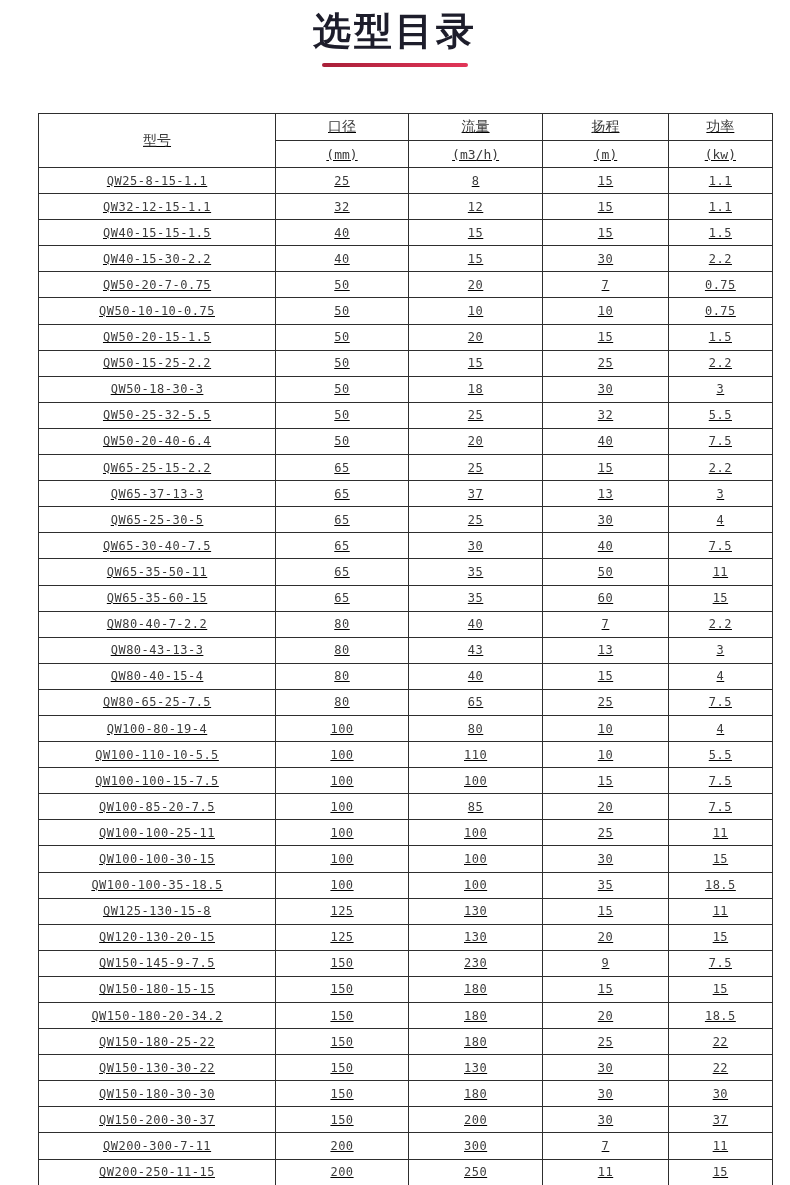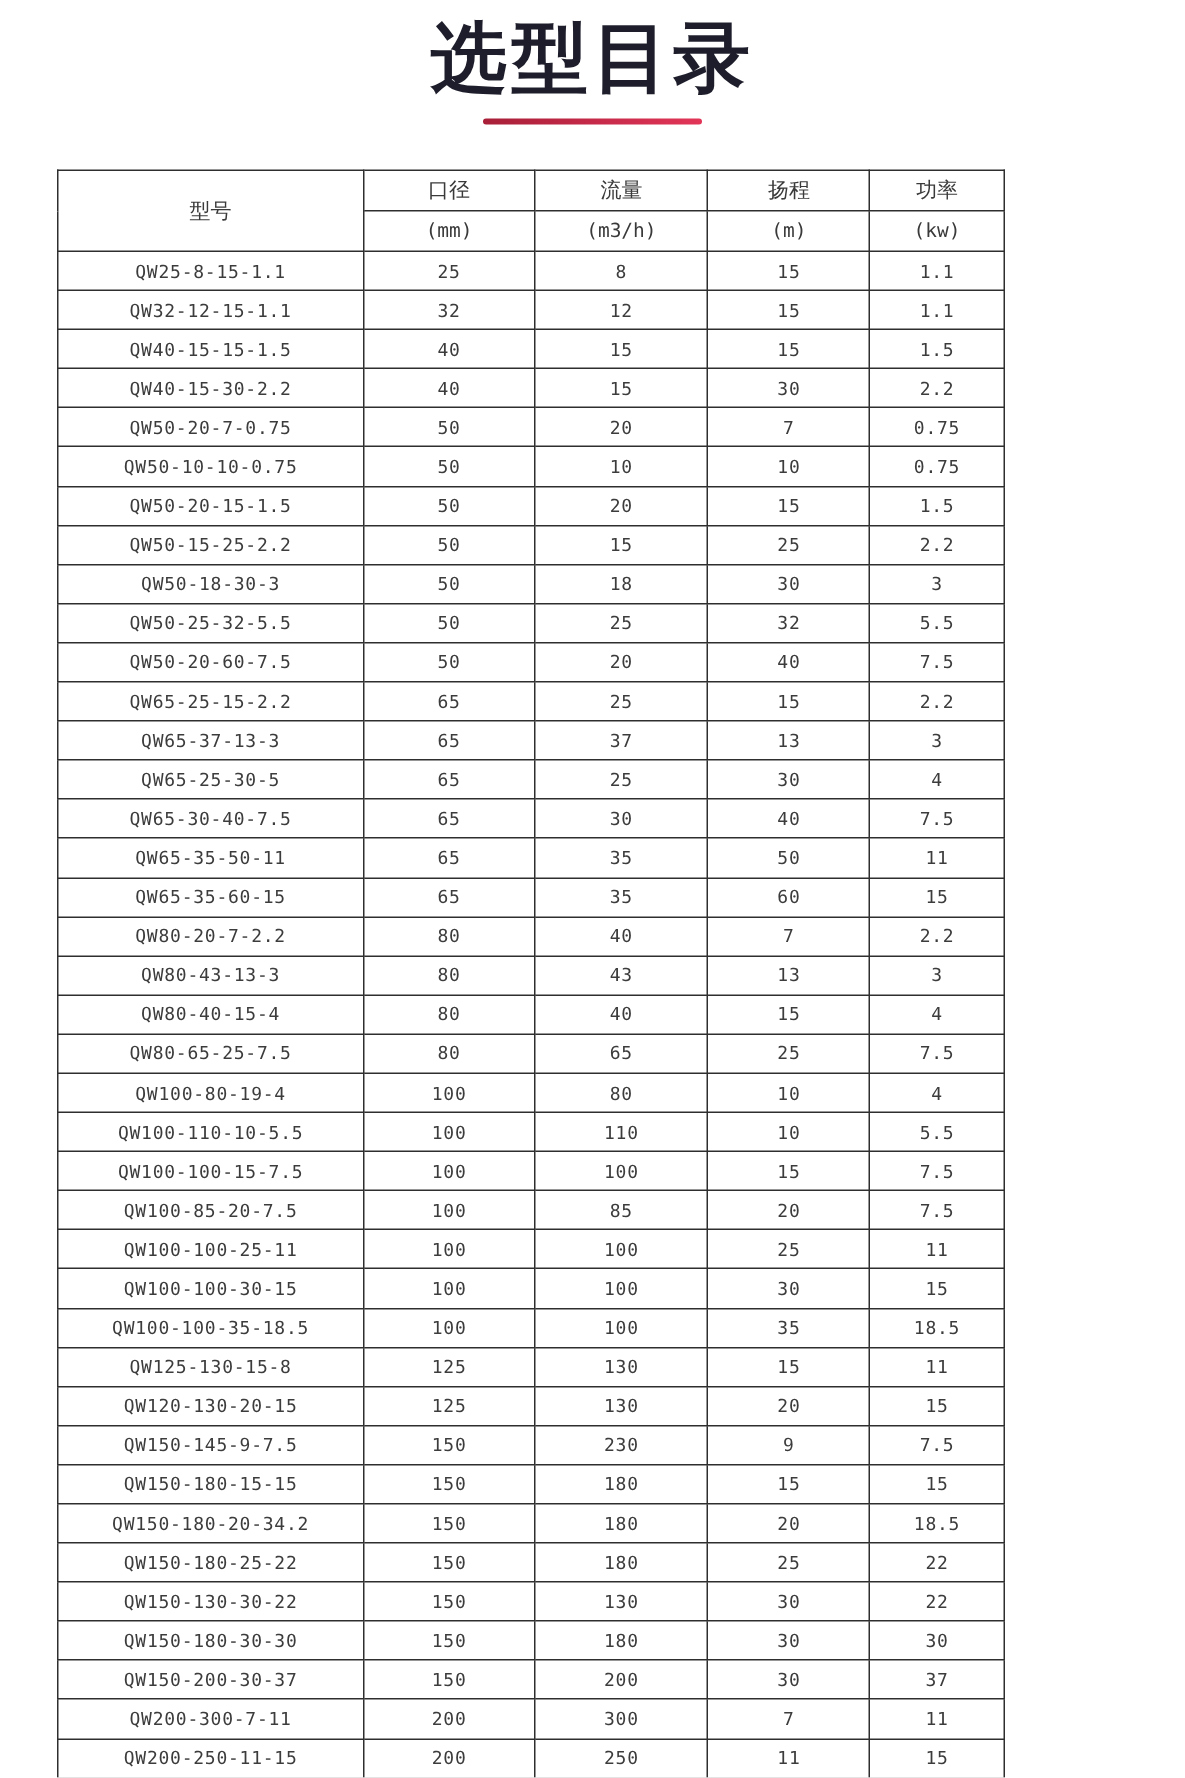--- a/index.html
+++ b/index.html
@@ -7,36 +7,37 @@
     position:relative;
     width:790px;height:1185px;
     background:#ffffff;
     overflow:hidden;
     font-family:"DejaVu Sans","Liberation Sans",sans-serif;
   }
   .page-title{
     margin:0;
     padding-top:8px;
     text-align:center;
-    font-size:51px;
+    font-size:38px;
     font-weight:700;
     letter-spacing:3px;
     color:#1d1d2b;
     line-height:1.25;
   }
   .title-underline{
     width:146px;height:4px;
     margin:7px auto 0 auto;
     border-radius:2px;
     background:linear-gradient(90deg,#a81f38,#e23558);
   }
   .table-wrap{
     position:absolute;
     left:38px;top:113px;
-    width:632px;
+    width:735px;
+    text-decoration:underline;
   }
   table.spec{
     width:100%;
     border-collapse:collapse;
     table-layout:fixed;
   }
   table.spec th, table.spec td{
     border:1px solid #2e2e2e;
     padding:0;
     text-align:center;
@@ -168,21 +169,21 @@
             <td class="c-num">3</td>
           </tr>
           <tr>
             <td class="c-model">QW50-25-32-5.5</td>
             <td class="c-num">50</td>
             <td class="c-num">25</td>
             <td class="c-num">32</td>
             <td class="c-num">5.5</td>
           </tr>
           <tr>
-            <td class="c-model">QW50-20-60-7.5</td>
+            <td class="c-model">QW50-20-40-6.4</td>
             <td class="c-num">50</td>
             <td class="c-num">20</td>
             <td class="c-num">40</td>
             <td class="c-num">7.5</td>
           </tr>
           <tr>
             <td class="c-model">QW65-25-15-2.2</td>
             <td class="c-num">65</td>
             <td class="c-num">25</td>
             <td class="c-num">15</td>
@@ -217,21 +218,21 @@
             <td class="c-num">11</td>
           </tr>
           <tr>
             <td class="c-model">QW65-35-60-15</td>
             <td class="c-num">65</td>
             <td class="c-num">35</td>
             <td class="c-num">60</td>
             <td class="c-num">15</td>
           </tr>
           <tr>
-            <td class="c-model">QW80-20-7-2.2</td>
+            <td class="c-model">QW80-40-7-2.2</td>
             <td class="c-num">80</td>
             <td class="c-num">40</td>
             <td class="c-num">7</td>
             <td class="c-num">2.2</td>
           </tr>
           <tr>
             <td class="c-model">QW80-43-13-3</td>
             <td class="c-num">80</td>
             <td class="c-num">43</td>
             <td class="c-num">13</td>

